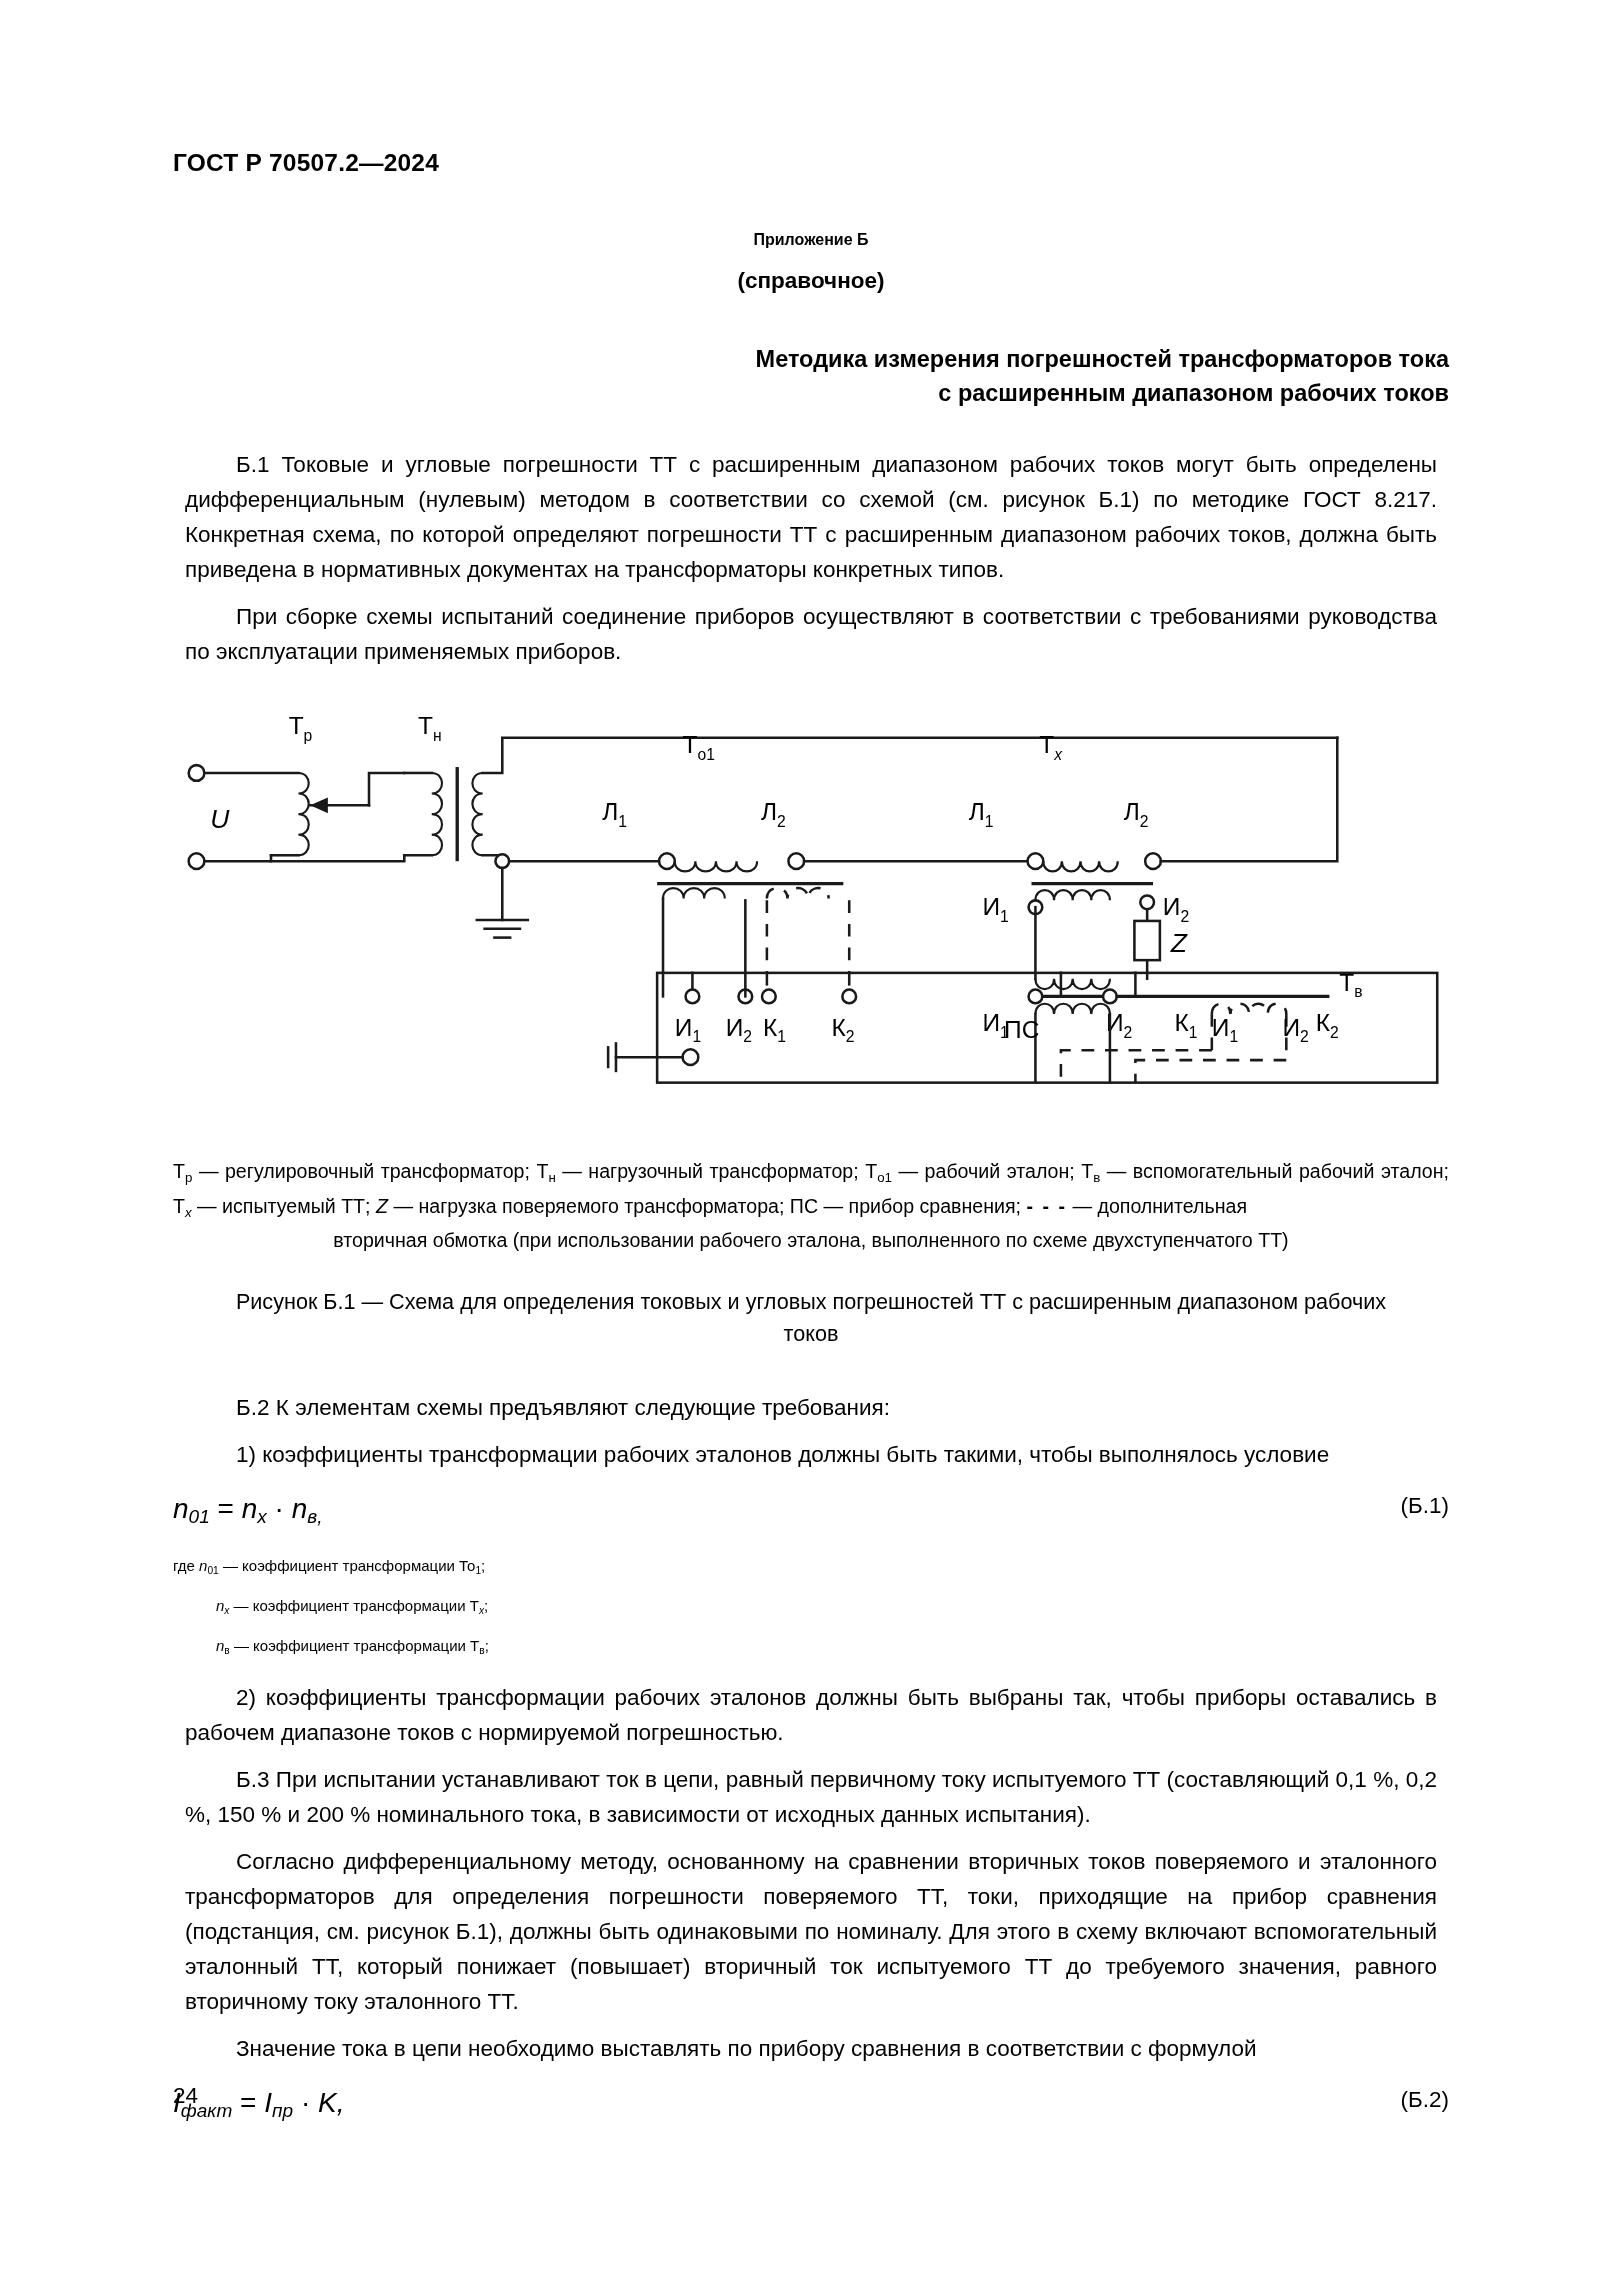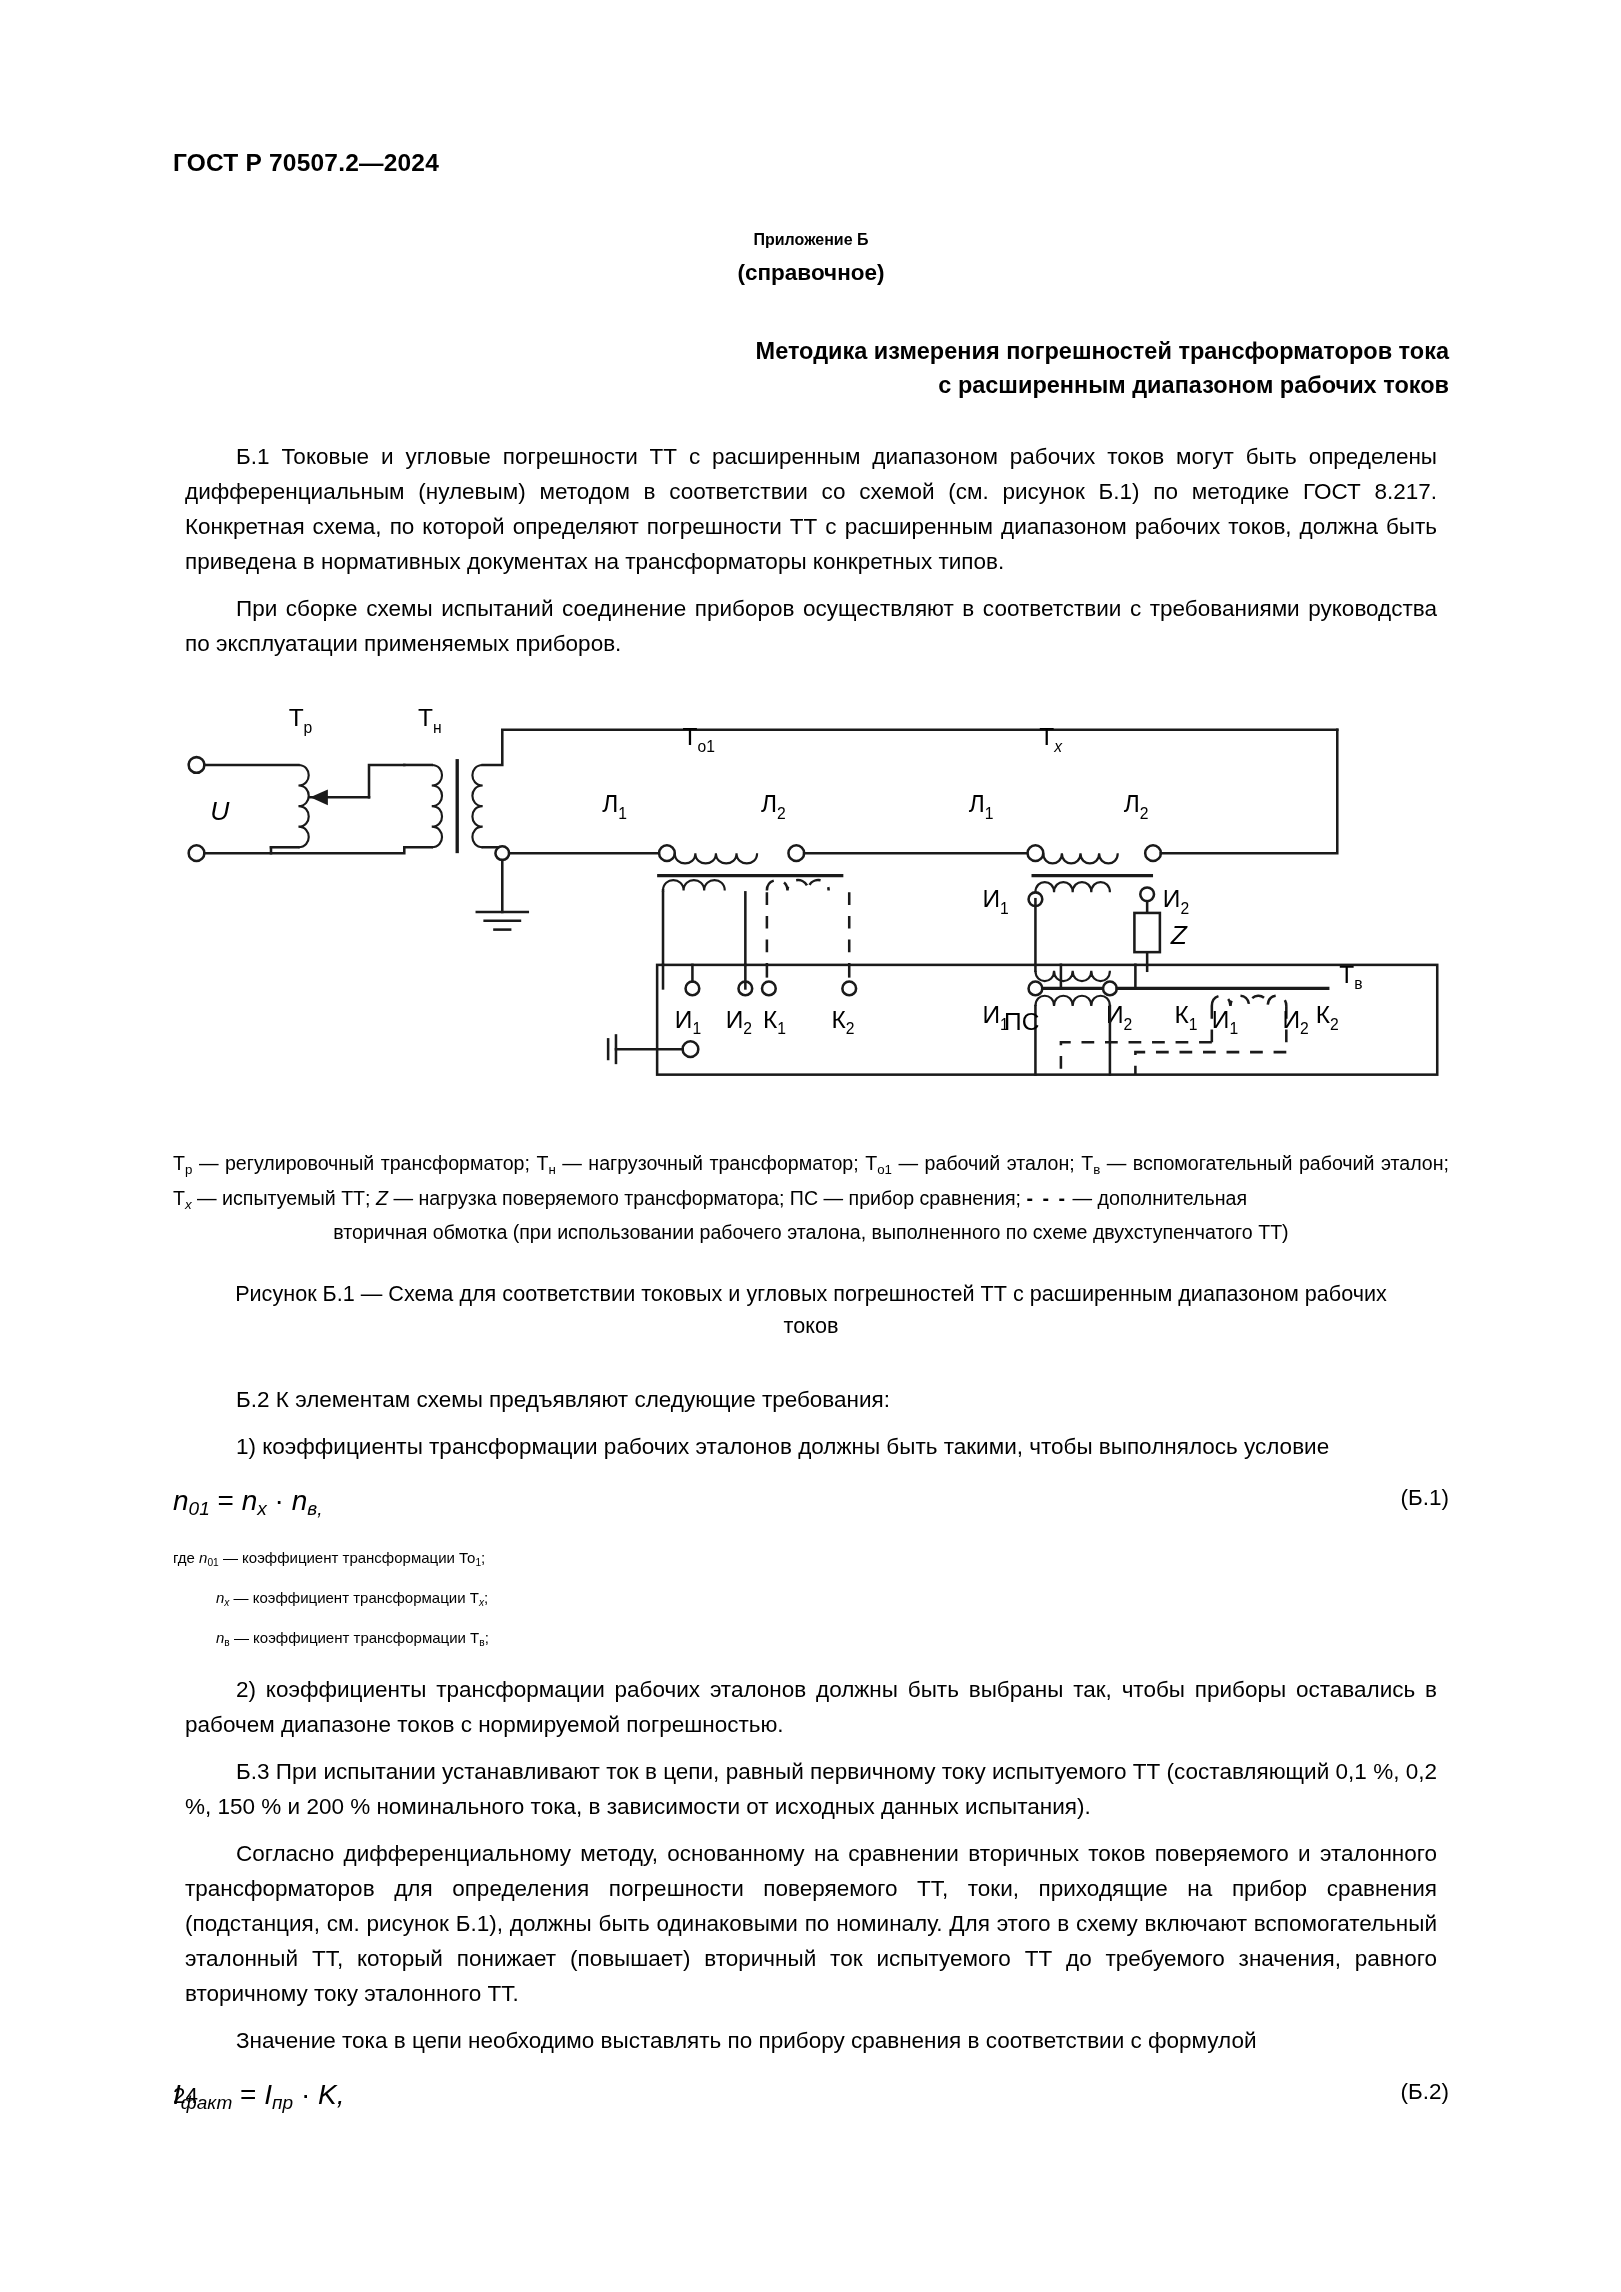--- a/index.html
+++ b/index.html
@@ -35,21 +35,21 @@
     font-weight:bold;
     font-size:16px;
     line-height:33px;
     margin:0;
   }
   .annex-sub{
     text-align:center;
     font-weight:bold;
     font-size:22.5px;
     line-height:33px;
-    margin:0 0 45px 0;
+    margin:8px 0 45px 0;
   }
   .main-title{
     text-align:right;
     font-weight:bold;
     font-size:23.5px;
     line-height:34px;
     margin:7px 0 37px 0;
   }
   p.body{
     margin:12px;
@@ -329,21 +329,21 @@
       </svg>
 
     </div>
 
     <div class="legend">
       <span>T<sub>р</sub> — регулировочный трансформатор; T<sub>н</sub> — нагрузочный трансформатор; T<sub>о1</sub> — рабочий эталон; T<sub>в</sub> — вспомогательный рабочий эталон; T<sub><i>x</i></sub> — испытуемый ТТ; <i>Z</i> — нагрузка поверяемого трансформатора; ПС — прибор сравнения; <span class="dashsym">- - -</span> <span>— дополнительная</span></span>
       <span class="ctr">вторичная обмотка (при использовании рабочего эталона, выполненного по схеме двухступенчатого ТТ)</span>
     </div>
 
     <div class="figcap">
-      <span>Рисунок Б.1 — Схема для соответствии токовых и угловых погрешностей ТТ с расширенным диапазоном рабочих</span><br>
+      <span>Рисунок Б.1 — Схема для определения токовых и угловых погрешностей ТТ с расширенным диапазоном рабочих</span><br>
       <span>токов</span>
     </div>
 
     <div style="height:27.4px"></div>
 
     <p class="body ind">Б.2  К элементам схемы предъявляют следующие требования:</p>
     <p class="body ind">1)  коэффициенты трансформации рабочих эталонов должны быть такими, чтобы выполнялось условие</p>
 
     <div class="formula-row">
       <div class="formula">

